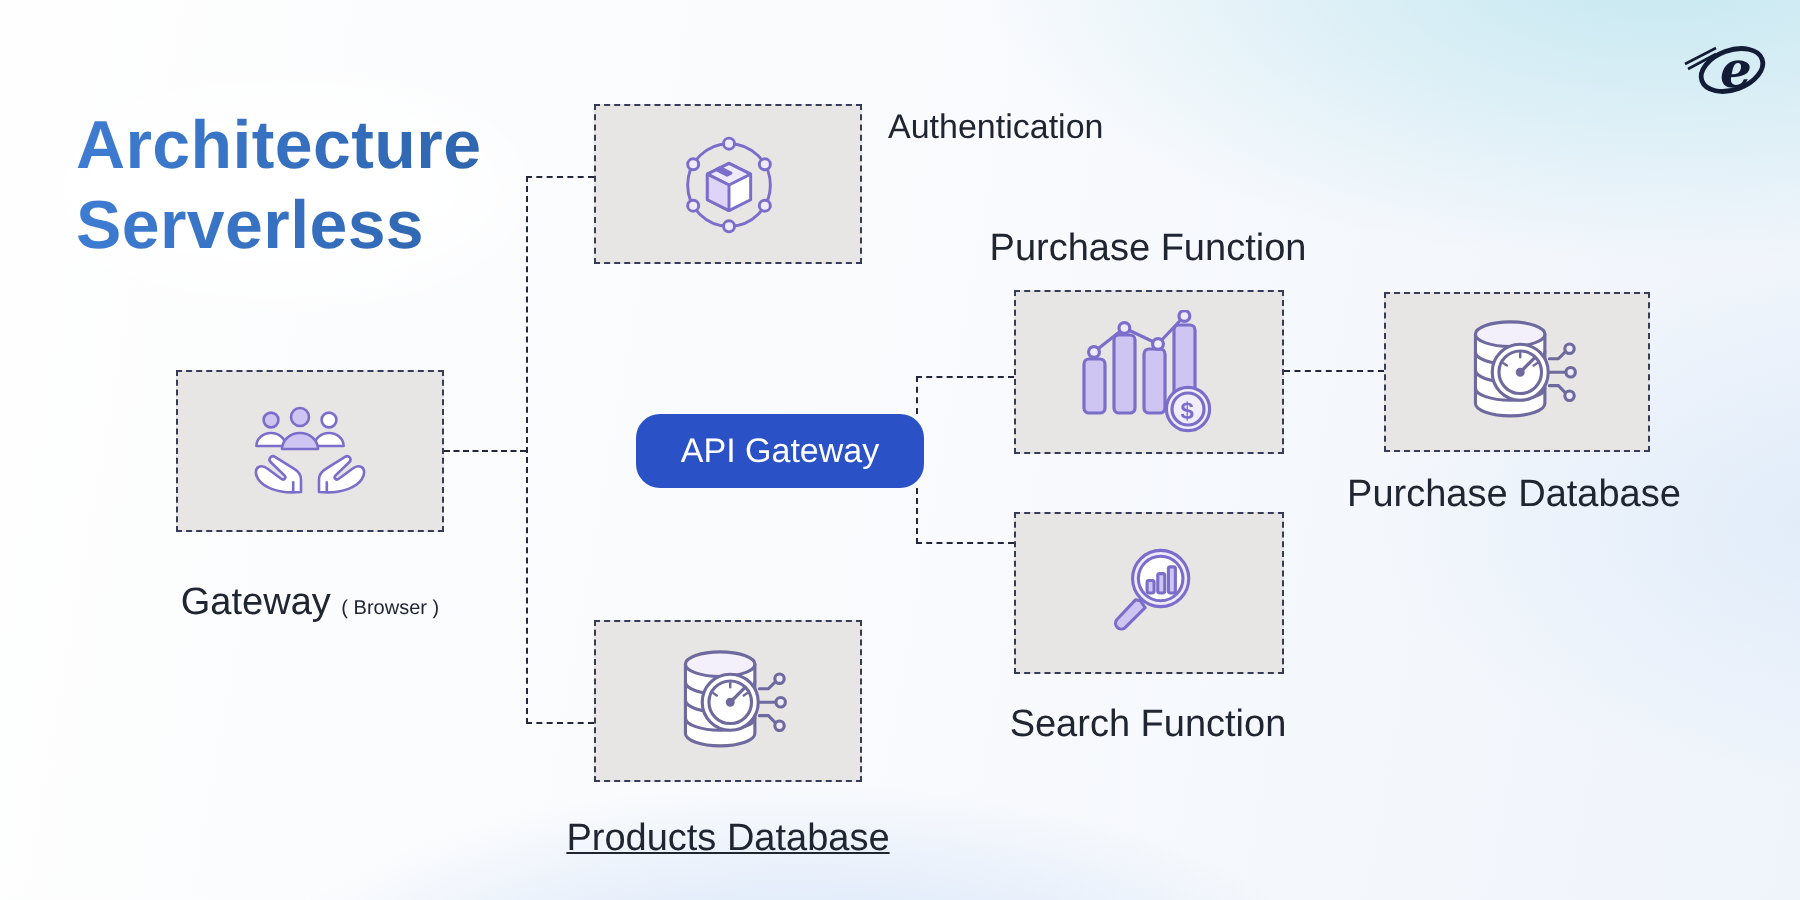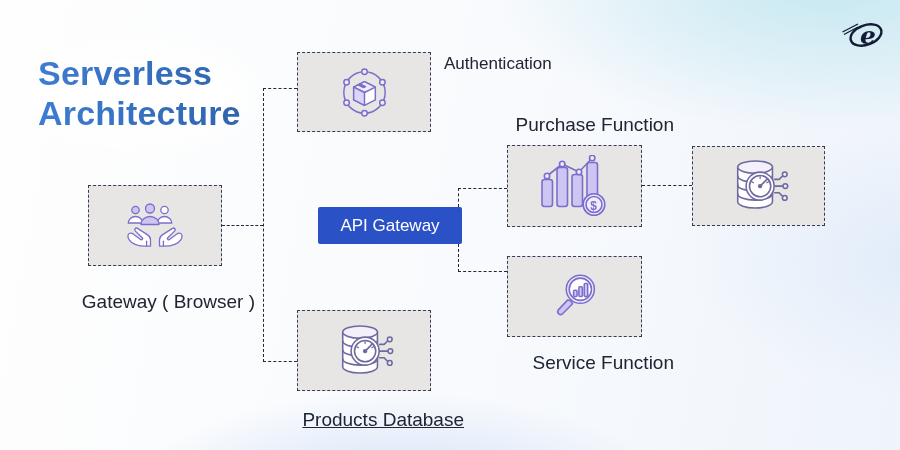--- a/index.html
+++ b/index.html
@@ -27,44 +27,44 @@
     background:linear-gradient(90deg,#3e7cd2 0%, #2f66b0 95%);
     -webkit-background-clip:text; background-clip:text; color:transparent;
   }
   .node {
     position:absolute;
     background:#e7e6e4;
     border:1.4px dashed #363b58;
     display:flex; align-items:center; justify-content:center;
   }
   .lbl {
-    position:absolute; color:#202532; font-size:19px; text-align:right;
-  }
-  .lbl .small { font-size:19px; }
+    position:absolute; color:#202532; font-size:19px; text-align:center;
+  }
+  .lbl .small { font-size:10px; }
   .gateway {
     position:absolute; left:318px; top:207px; width:144px; height:37px;
     background:#2b51c6; color:#ffffff; font-size:17px;
     display:flex; align-items:center; justify-content:center;
-    border-radius:2px;
+    border-radius:12px;
   }
   .conn { position:absolute; }
   .conn.h { border-top:1.5px dashed #23273d; }
   .conn.v { border-left:1.5px dashed #23273d; }
   .logo { position:absolute; left:842px; top:18px; width:46px; height:32px; }
 </style>
 </head>
 <body>
 
 <div id="page">
 
   <div class="title-glow"></div>
 
   <div class="title">
+    <div>Architecture</div>
     <div>Serverless</div>
-    <div>Architecture</div>
   </div>
 
   <div class="logo">
     <svg width="46" height="32" viewBox="0 0 46 32">
       <path d="M0.5 14 L16 6 M2 16.5 L16 9" stroke="#131c36" stroke-width="1.3" fill="none"></path>
       <ellipse cx="24" cy="17" rx="16" ry="9.8" fill="none" stroke="#131c36" stroke-width="2.4" transform="rotate(-20 24 17)"></ellipse>
       <text x="18" y="25.5" font-family="DejaVu Serif, serif" font-style="italic" font-weight="bold" font-size="25" fill="#131c36">e</text>
     </svg>
   </div>
 
@@ -178,21 +178,21 @@
         <circle cx="37.5" cy="24" r="14.5" fill="#efeafd"></circle>
         <circle cx="37.5" cy="24" r="11.5" fill="#ffffff"></circle>
         <rect x="30.5" y="25" width="3.6" height="6.5" rx="1" fill="#cfc5f2"></rect>
         <rect x="36" y="21.5" width="3.6" height="10" rx="1" fill="#cfc5f2"></rect>
         <rect x="41.5" y="18" width="3.6" height="13.5" rx="1" fill="#cfc5f2"></rect>
         <path d="M27 35.5 L29.5 39 L19 49.5 a3 3 0 0 1 -4.2 -4.2 L24.5 35 Z" fill="#cfc5f2"></path>
       </g>
     </svg>
   </div>
   <div class="lbl" style="left:474px; top:352px; width:200px;">
-    <span>Service Function</span>
+    <span>Search Function</span>
   </div>
 
   <div class="node" style="left:692px; top:146px; width:133px; height:80px;">
     <svg width="64" height="64" viewBox="0 0 64 64">
       <g transform="translate(32 31) scale(1.12) translate(-32 -30)" stroke="#6e6a9e" stroke-width="1.4" stroke-linecap="round">
         <path d="M13 14 V45 a15.5 5.5 0 0 0 31 0 V14" fill="#ffffff"></path>
         <ellipse cx="28.5" cy="14" rx="15.5" ry="5.5" fill="#f3f0fb"></ellipse>
         <path d="M13 22 a15.5 5.5 0 0 0 31 0" fill="none"></path>
         <path d="M13 30 a15.5 5.5 0 0 0 31 0" fill="none"></path>
         <path d="M13 38 a15.5 5.5 0 0 0 31 0" fill="none"></path>
@@ -201,14 +201,17 @@
         <path d="M33 31 L39.5 24.5" stroke-width="1.5"></path>
         <path d="M25.5 27 l1.5 1 M33 22.5 l0 1.8 M40.5 27 l-1.5 1" stroke-width="1.1"></path>
         <circle cx="33" cy="31" r="1.3" fill="#6e6a9e"></circle>
         <path d="M46 25 h4 l3 -3 M46 31 h7 M46 37 h4 l3 3" fill="none"></path>
         <circle cx="55" cy="20.5" r="2.1" fill="#efeafd"></circle>
         <circle cx="55.5" cy="31" r="2.1" fill="#efeafd"></circle>
         <circle cx="55" cy="41.5" r="2.1" fill="#efeafd"></circle>
       </g>
     </svg>
   </div>
+  <div class="lbl" style="left:657px; top:237px; width:200px;">
+    <span>Purchase Database</span>
+  </div>
 
 </div>
 
 </body></html>

